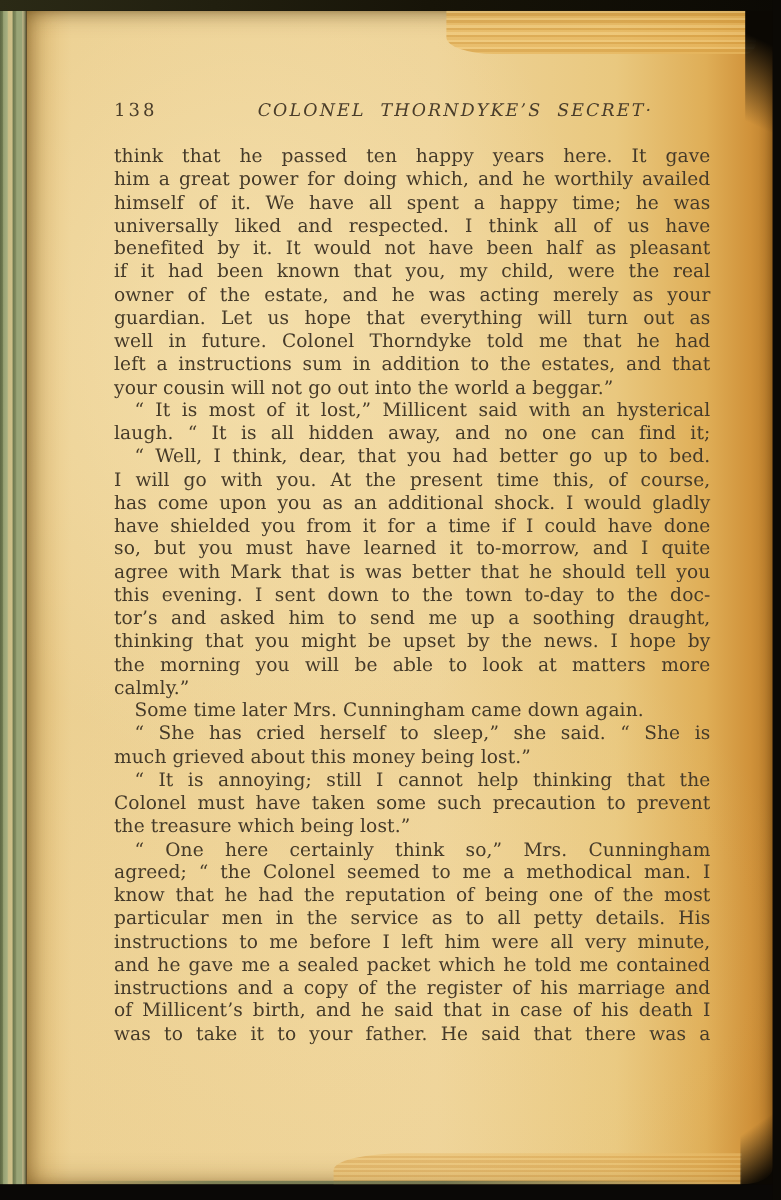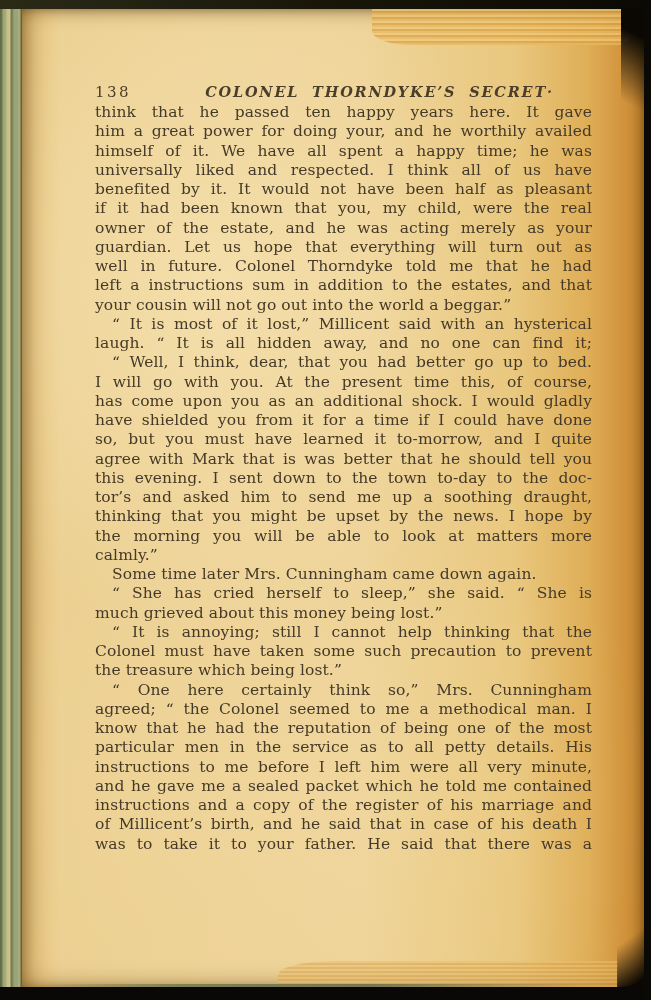--- a/index.html
+++ b/index.html
@@ -84,24 +84,24 @@
   }
   .running-head {
     display: flex; align-items: baseline; height: 20px;
     color: #4a3d2a;
   }
   .pagenum {
     width: 72px; font-size: 15px; letter-spacing: 2.5px; font-weight: 400;
   }
   .head-title {
     flex: 1; text-align: center;
-    font-style: italic; font-weight: 700; font-size: 14.5px;
+    font-style: italic; font-weight: 400; font-size: 14.5px;
     letter-spacing: 1.8px; word-spacing: 6px;
   }
-  .bodytext { font-size: 15.5px; }
+  .bodytext { margin-top: 18px; font-size: 15.5px; }
   .line {
     height: 19.25px; line-height: 19.25px;
     text-align: justify; text-align-last: justify;
     white-space: nowrap; overflow: visible;
     letter-spacing: 0.1px;
   }
   .line.pend { text-align-last: left; }
   .line.indent { text-indent: 17px; }
 </style>
 </head>
@@ -115,21 +115,21 @@
     <div class="fore-edge-top"></div>
     <div class="fore-edge-bottom"></div>
 
     <div class="textcol">
       <div class="running-head">
         <span class="pagenum">138</span>
         <span class="head-title">COLONEL THORNDYKE’S SECRET·</span>
       </div>
       <div class="bodytext">
           <div class="line">think that he passed ten happy years here.  It gave</div>
-          <div class="line">him a great power for doing your, and he worthily availed</div>
+          <div class="line">him a great power for doing which, and he worthily availed</div>
           <div class="line">himself of it.  We have all spent a happy time; he was</div>
           <div class="line">universally liked and respected.  I think all of us have</div>
           <div class="line">benefited by it.  It would not have been half as pleasant</div>
           <div class="line">if it had been known that you, my child, were the real</div>
           <div class="line">owner of the estate, and he was acting merely as your</div>
           <div class="line">guardian.  Let us hope that everything will turn out as</div>
           <div class="line">well in future.  Colonel Thorndyke told me that he had</div>
           <div class="line">left a instructions sum in addition to the estates, and that</div>
           <div class="line pend">your cousin will not go out into the world a beggar.”</div>
           <div class="line indent">“ It is most of it lost,” Millicent said with an hysterical</div>

